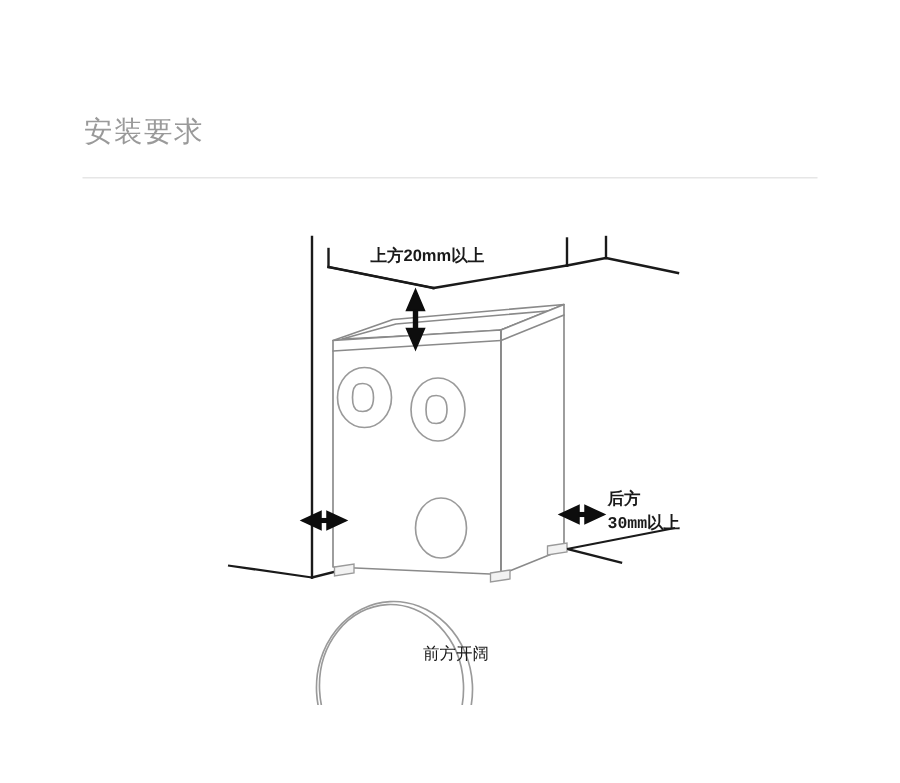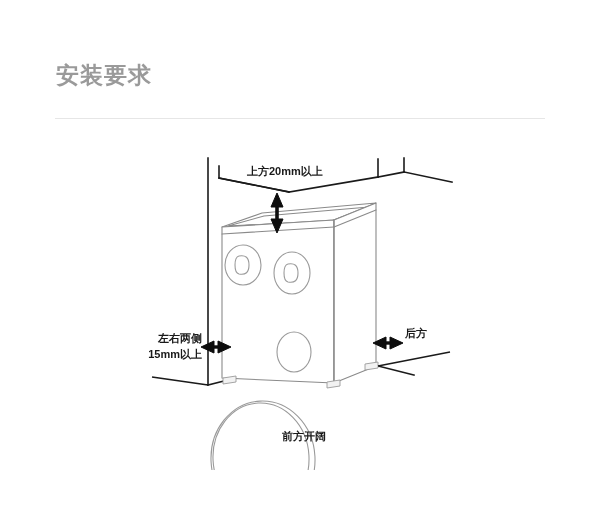--- a/index.html
+++ b/index.html
@@ -17,25 +17,25 @@
   #page {
     position: absolute;
     left: 0; top: 0;
     width: 600px;
     height: 522px;
     background: #ffffff;
   }
   .page-title {
     position: absolute;
     left: 56px;
-    top: 60px;
-    font-size: 23px;
+    top: 75px;
+    font-size: 19px;
     color: #9a9a9a;
     letter-spacing: 1px;
-    font-weight: 700;
+    font-weight: 400;
     white-space: nowrap;
   }
   .title-divider {
     position: absolute;
     left: 55px;
     top: 118px;
     width: 490px;
     height: 1px;
     background: #e6e6e6;
   }
@@ -70,21 +70,21 @@
     top: 326px;
     text-align: left;
     width: 110px;
     font-family: Liberation Mono, monospace;
   }
   #label-front {
     left: 240px;
     top: 428px;
     width: 128px;
     text-align: center;
-    font-weight: 700;
+    font-weight: 400;
   }
   .lbl-line { display: block; }
 </style>
 </head>
 <body>
 
 <div id="page">
 
   <div class="page-title">安装要求</div>
 
@@ -181,26 +181,23 @@
       <line x1="378" y1="236" x2="450" y2="222"></line>
 
       <line x1="219" y1="48" x2="289" y2="62"></line>
     </g>
   </svg>
 
   <div class="dim-label center" id="label-top">
     <span class="lbl-line">上方20mm以上</span>
   </div>
 
-  <div class="dim-label" id="label-left">
-    <span class="lbl-line">左右两侧</span>
-    <span class="lbl-line">15mm以上</span>
-  </div>
 
   <div class="dim-label" id="label-right">
     <span class="lbl-line">后方</span>
+    <span class="lbl-line">30mm以上</span>
   </div>
 
   <div class="dim-label center" id="label-front">
     <span class="lbl-line">前方开阔</span>
   </div>
 
 </div>
 
 </body></html>

